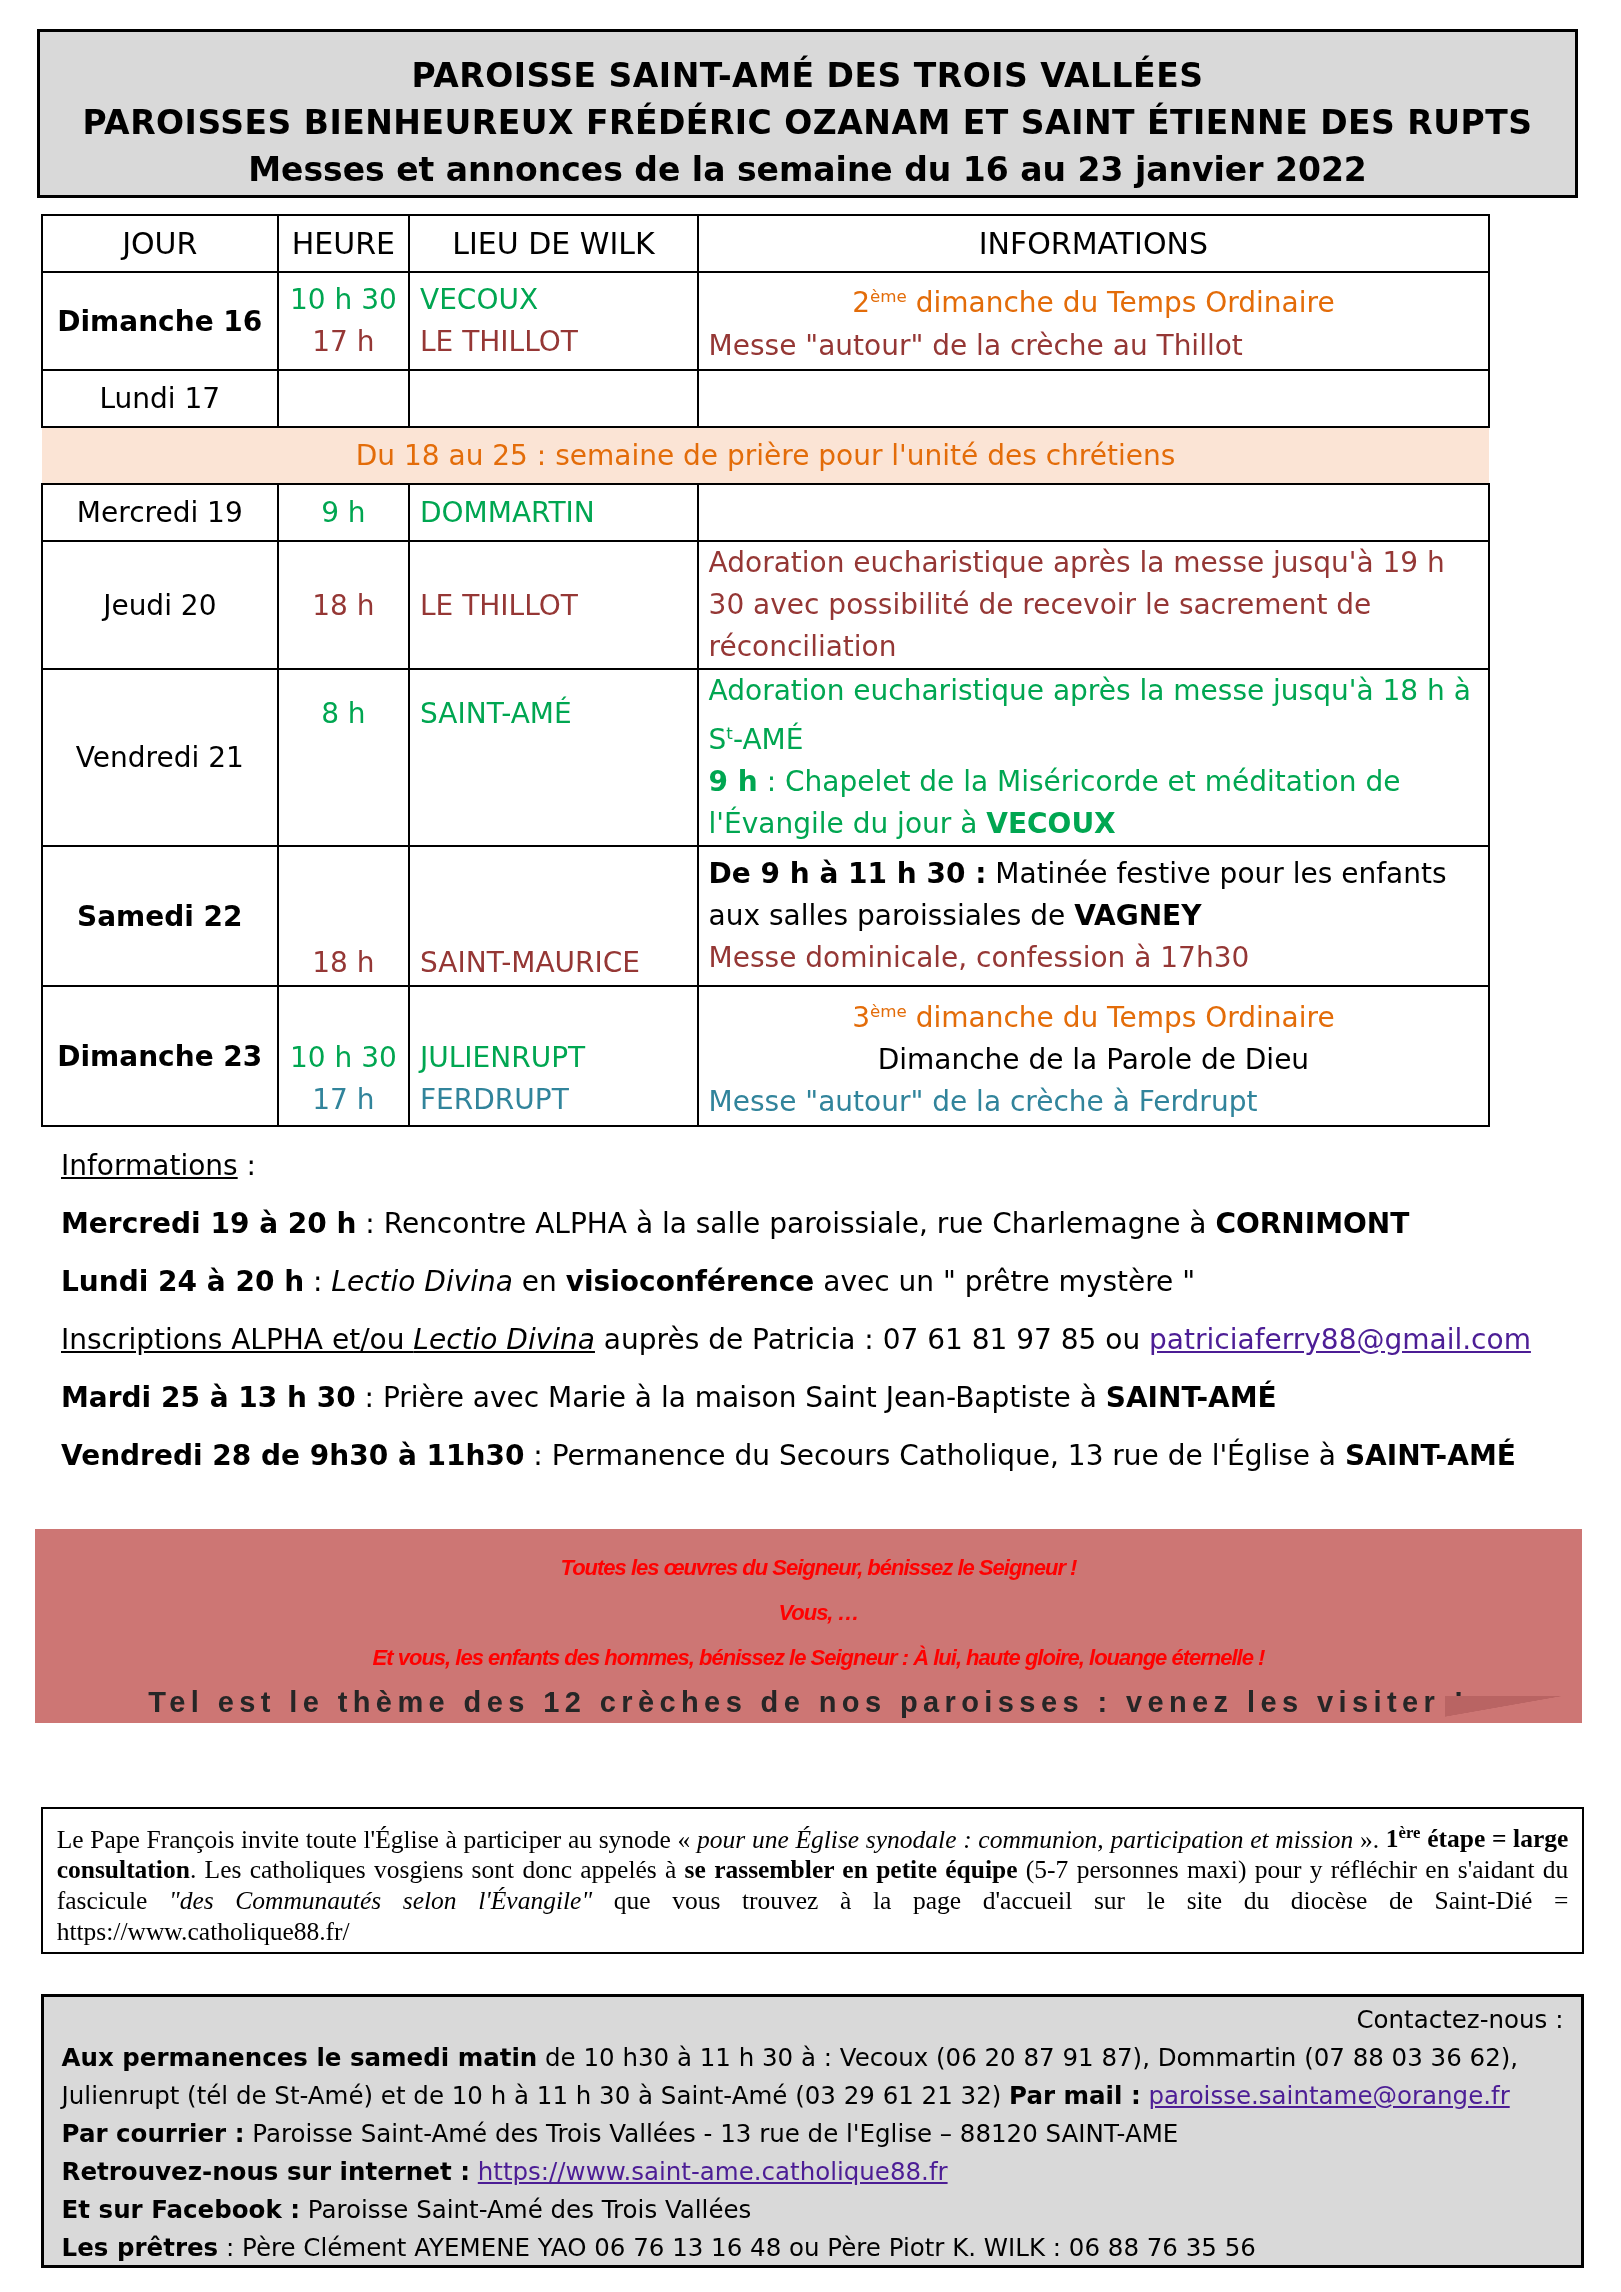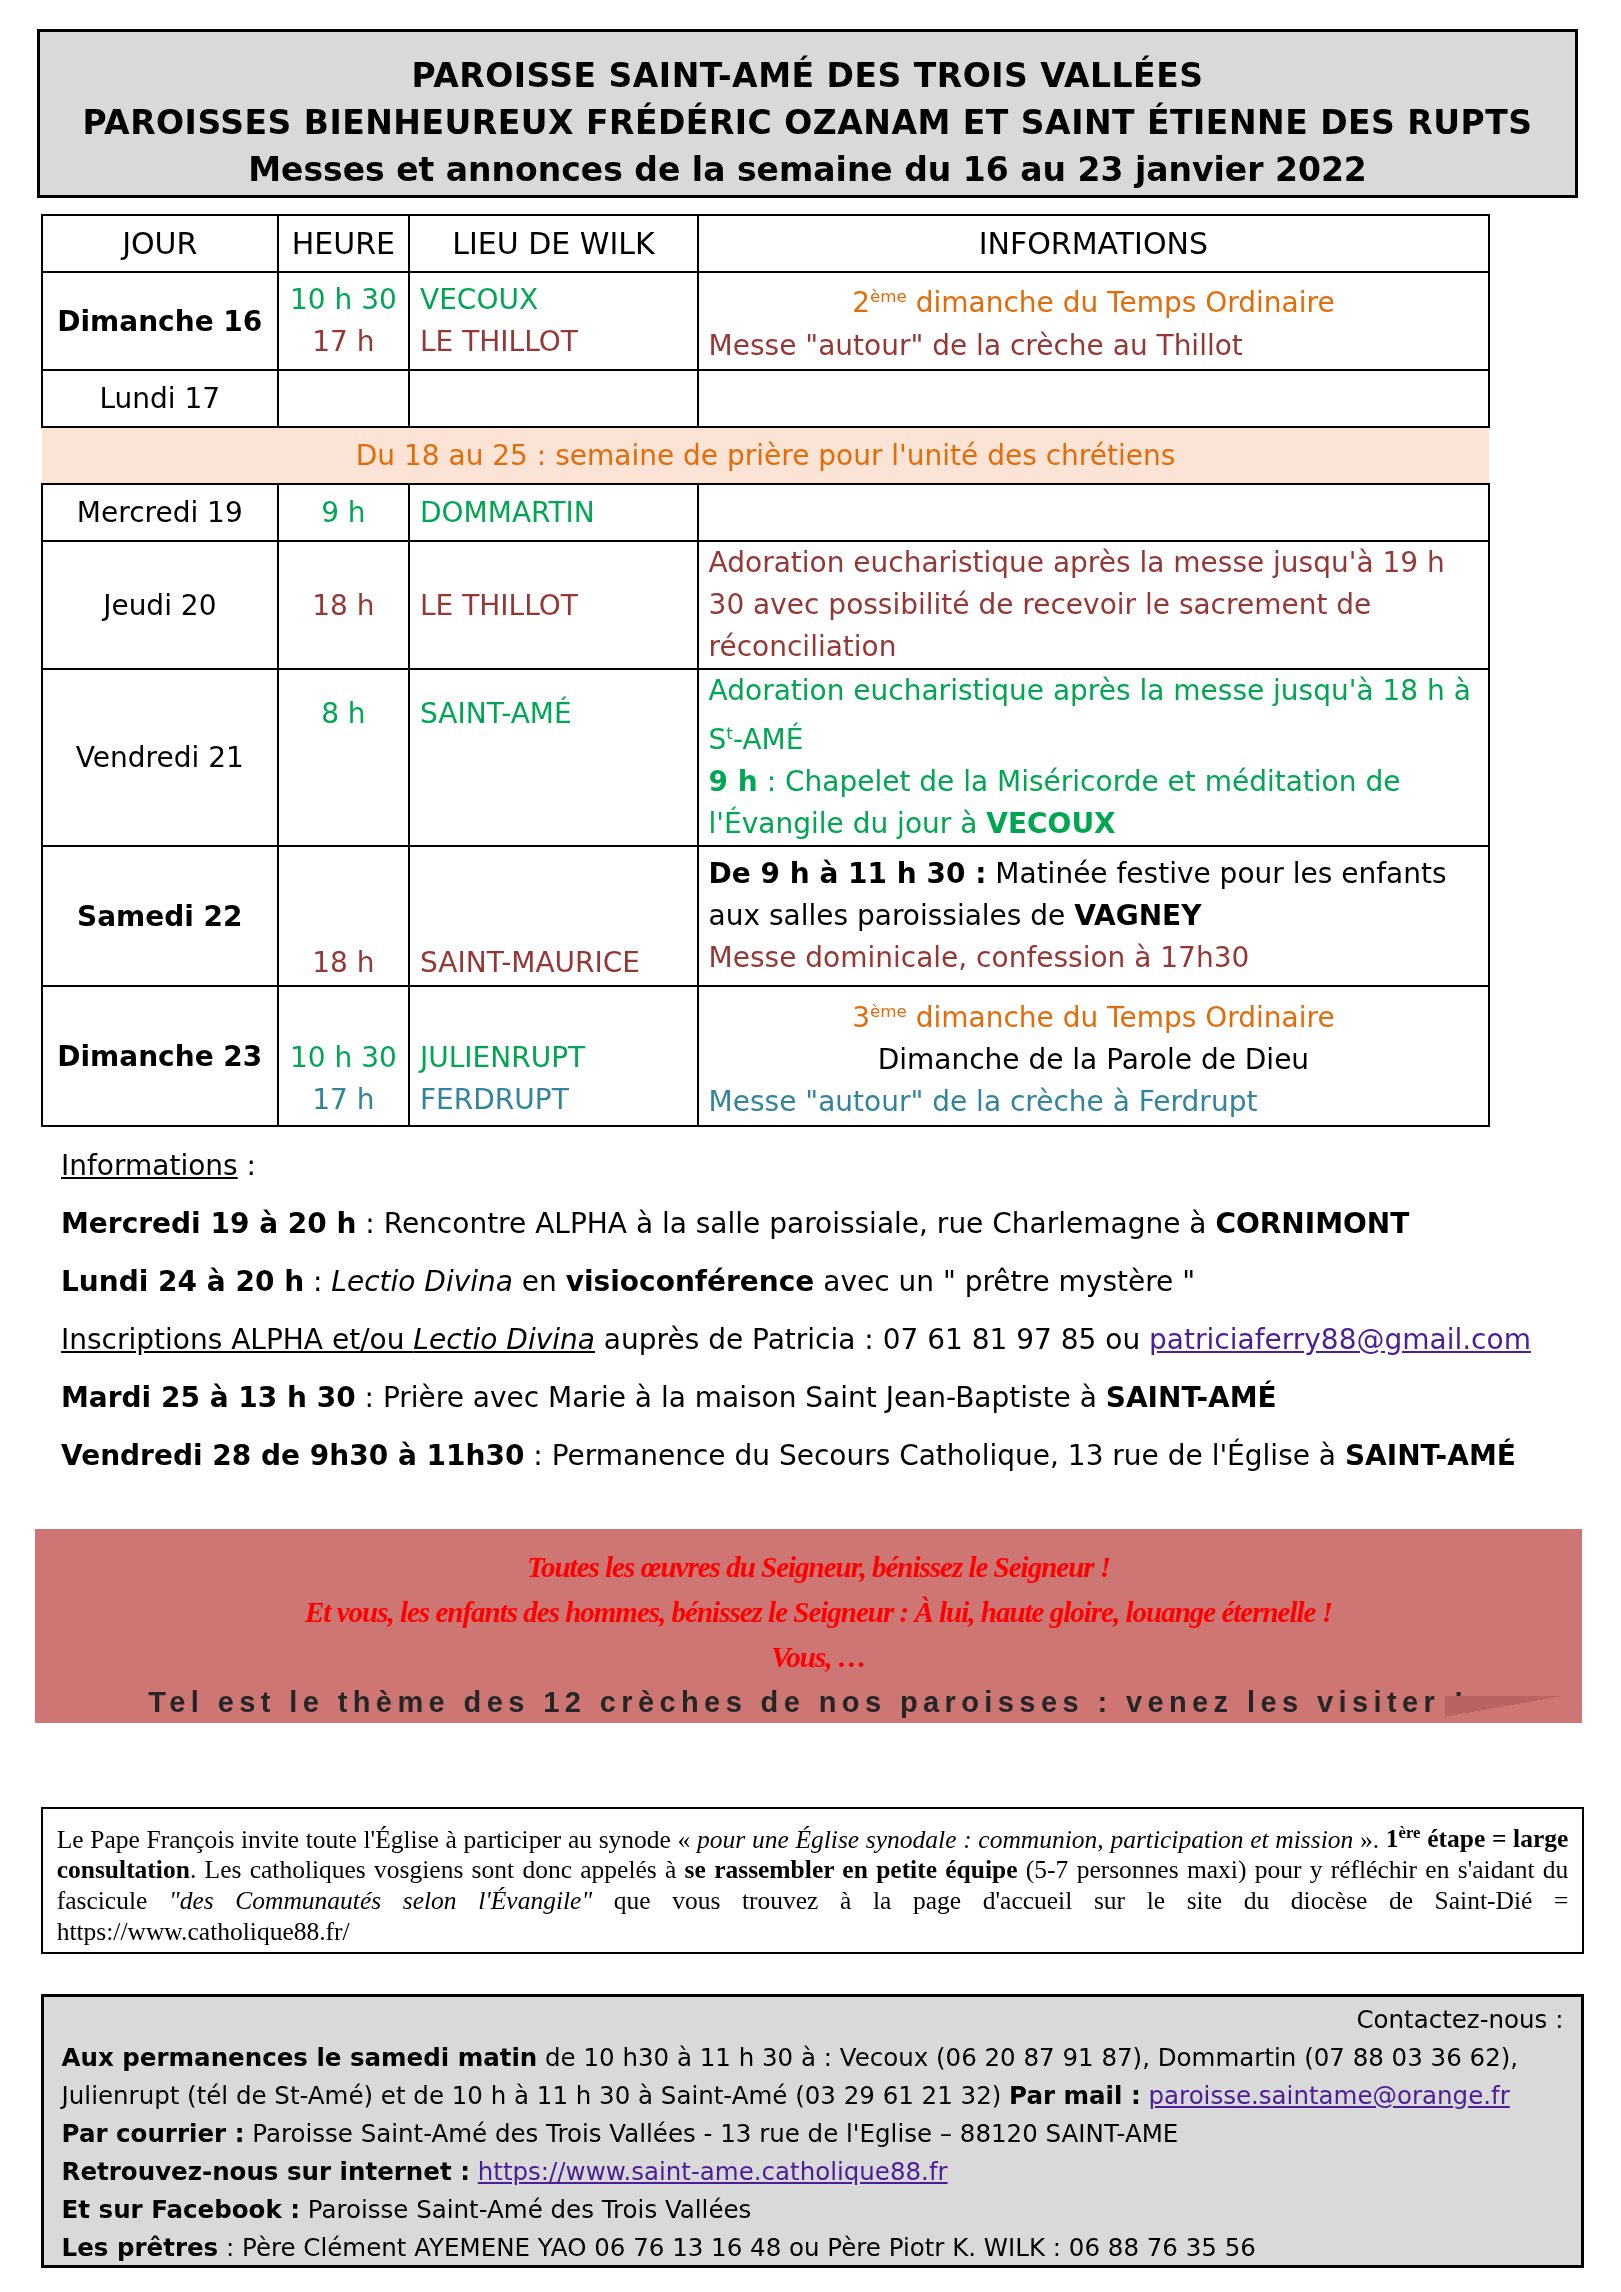--- a/index.html
+++ b/index.html
@@ -34,21 +34,21 @@
   #infos { left:61px; top:1137px; width:1529px; font-size:28px; }
   #infos .row { height:58px; line-height:58px; white-space:nowrap; }
   #infos .lbl { font-weight:bold;margin-top:20px; }
   .u { text-decoration:underline; }
   .link { color:#4c1d95; text-decoration:underline; }
   .ital { font-style:italic; }
 
   
   #quote { left:35px; top:1529px; width:1547px; height:194px; background:#cd7674; }
   #quote .fold2 { position:absolute; right:0; bottom:0; width:137px; height:27.4px; background:linear-gradient(170deg, #b96463 40%, transparent 41%); }
-  #quote .q { color:#ff0000; font-family:Liberation Serif, serif; font-style:italic; font-weight:bold; text-align:center; font-size:29px; line-height:45px; letter-spacing:-1px;padding-left:20px; }
+  #quote .q { color:#ff0000; font-family:Liberation Sans, sans-serif; font-style:italic; font-weight:bold; text-align:center; font-size:22px; line-height:45px; letter-spacing:-1px;padding-left:20px; }
   #quote .q1 { margin-top:15.7px; }
   #quote .theme { color:#262626; font-family:"Liberation Sans", sans-serif; font-weight:bold; font-size:29px; letter-spacing:5.4px; text-align:center; line-height:45px; }
 
   
   #synode { left:41px; top:1807px; width:1543px; height:147px; border:2.9px solid #000; box-sizing:border-box; padding:7.8px 13.7px; font-family:"Liberation Serif", serif; font-size:25.5px; line-height:31px; text-align:justify; }
 
   
   #contact { left:41px; top:1994px; width:1543px; height:274px; background:#d9d9d9; border:3.9px solid #000; box-sizing:border-box; padding:3.9px 17.6px; font-size:24.5px; }
   #contact .row { line-height:38px; white-space:nowrap; }
   #contact .title { text-align:right; }
@@ -168,22 +168,22 @@
   <div class="row">
     <span class="lbl">Mardi 25 à 13 h 30</span><span> : Prière avec Marie à la maison Saint Jean-Baptiste à </span><span class="bold">SAINT-AMÉ</span>
   </div>
   <div class="row">
     <span class="lbl">Vendredi 28 de 9h30 à 11h30</span><span> : Permanence du Secours Catholique, 13 rue de l'Église à </span><span class="bold">SAINT-AMÉ</span>
   </div>
 </div>
 
 <div id="quote" class="abs">
   <div class="q q1">Toutes les œuvres du Seigneur, bénissez le Seigneur !</div>
+  <div class="q">Vous, …</div>
   <div class="q">Et vous, les enfants des hommes, bénissez le Seigneur : À lui, haute gloire, louange éternelle !</div>
-  <div class="q">Vous, …</div>
   <div class="theme">Tel est le thème des 12 crèches de nos paroisses : venez les visiter !</div>
   <div class="fold2"></div>
 </div>
 
 <div id="synode" class="abs">
   <span>Le Pape François invite toute l'Église à participer au synode « </span><span class="ital">pour une Église synodale : communion, participation et mission</span><span> ». </span><b><span>1</span><sup>ère</sup><span> étape = large consultation</span></b><span>. Les catholiques vosgiens sont donc appelés à </span><b>se rassembler en petite équipe</b><span> (5-7 personnes maxi) pour y réfléchir en s'aidant du fascicule </span><span class="ital">"des Communautés selon l'Évangile"</span><span> que vous trouvez à la page d'accueil sur le site du diocèse de Saint-Dié = https://www.catholique88.fr/</span>
 </div>
 
 <div id="contact" class="abs">
   <div class="row title">Contactez-nous :</div>

